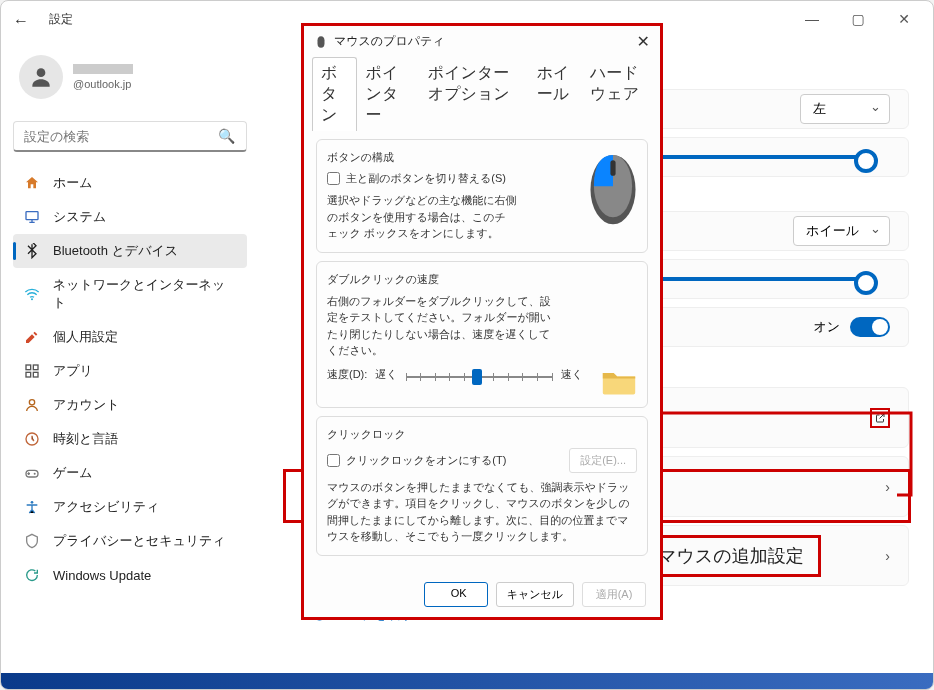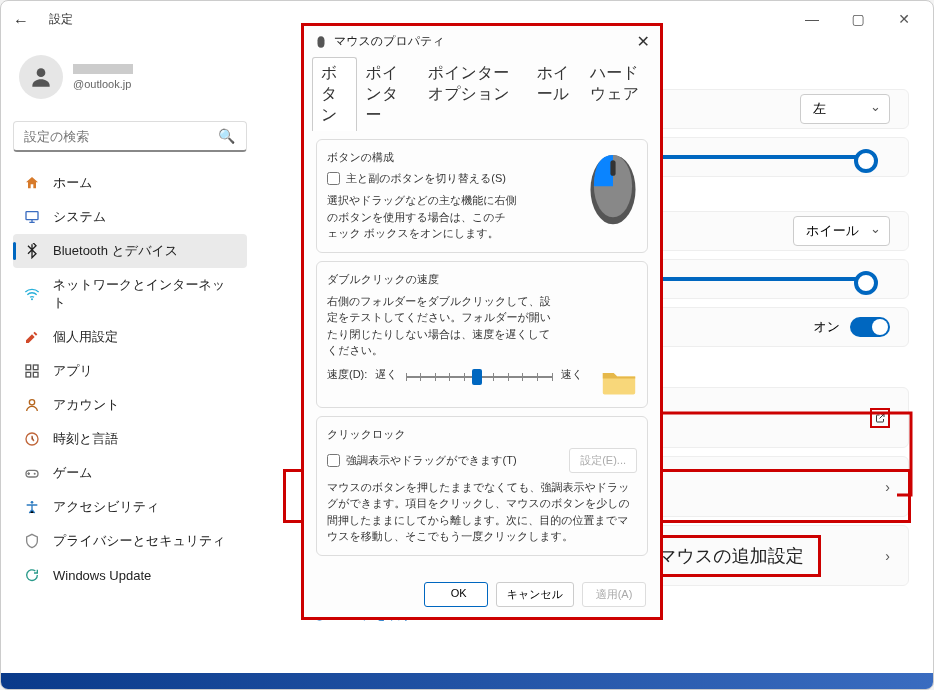--- a/index.html
+++ b/index.html
@@ -369,21 +369,21 @@
             <path d="M2 6h12l4 4h20v2H2z" fill="#e6b84a"></path>
           </svg>
         </div>
       </div>
 
       <div class="fieldset">
         <div class="legend">クリックロック</div>
         <div style="display:flex; align-items:center; justify-content:space-between; margin-bottom:6px;">
           <div class="check-row" style="margin-bottom:0;">
             <input type="checkbox" style="">
-            <span>強調表示やドラッグができます(T)</span>
+            <span>クリックロックをオンにする(T)</span>
           </div>
           <div class="dlg-btn disabled">設定(E)...</div>
         </div>
         <div class="desc">マウスのボタンを押したままでなくても、強調表示やドラッグができます。項目をクリックし、マウスのボタンを少しの間押したままにしてから離します。次に、目的の位置までマウスを移動し、そこでもう一度クリックします。</div>
       </div>
     </div>
     <div class="dlg-btnrow">
       <div class="dlg-btn primary">OK</div>
       <div class="dlg-btn">キャンセル</div>
       <div class="dlg-btn disabled">適用(A)</div>

